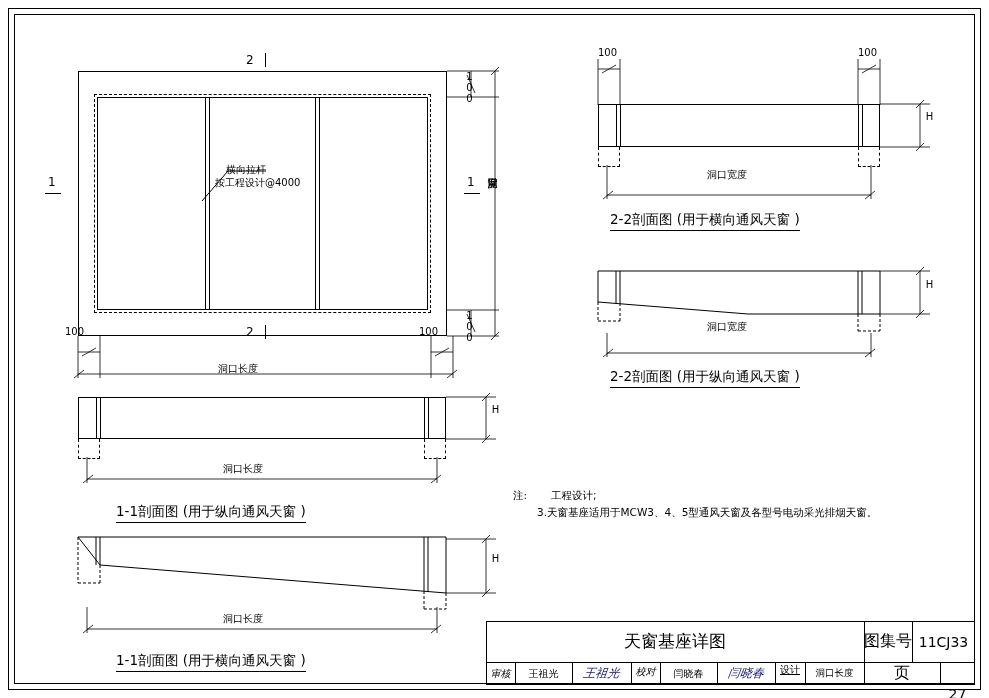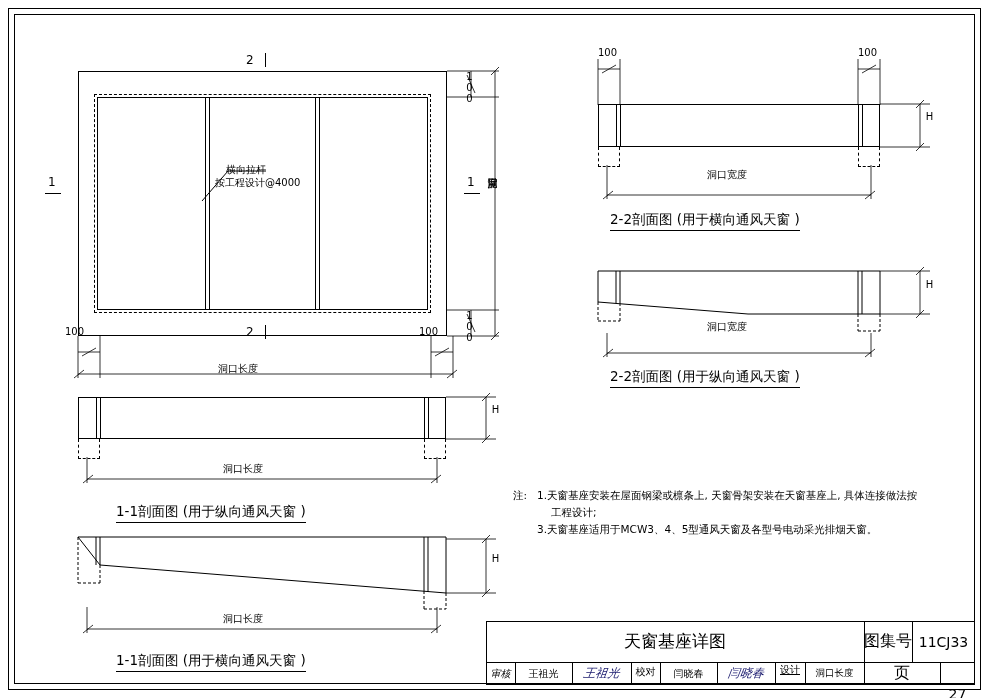--- a/index.html
+++ b/index.html
@@ -319,21 +319,20 @@
       </svg>
       <div class="lbl" style="left:208px; top:598px;">洞口长度</div>
 
       <div class="caption" style="left:101px; top:637px;">1-1剖面图 (用于横向通风天窗 )</div>
     </div>
 
     <div class="notes" style="left:498px; top:472px;">
       <div style="display:flex;">
         <div style="width:24px;">注:</div>
         <div>
-          <div>1.天窗基座安装在屋面钢梁或檩条上, 天窗骨架安装在天窗基座上, 具体连接做法按</div>
           <div class="notes-indent">工程设计;</div>
           <div>3.天窗基座适用于MCW3、4、5型通风天窗及各型号电动采光排烟天窗。</div>
         </div>
       </div>
     </div>
 
     <div>
 
       <div class="tb" style="left:471px; top:606px; width:489px; height:64px;"></div>
 
@@ -358,21 +357,21 @@
       <div class="tb-cell tb-title" style="left:471px; top:606px; width:378px; height:41px;">天窗基座详图</div>
       <div class="tb-cell" style="left:849px; top:606px; width:48px; height:41px;">图集号</div>
       <div class="tb-cell tb-num" style="left:897px; top:606px; width:63px; height:41px;">11CJ33</div>
       <div class="tb-cell" style="left:849px; top:647px; width:76px; height:23px;">页</div>
       <div class="tb-cell tb-num" style="left:925px; top:647px; width:35px; height:23px;margin-top:20px;">27</div>
 
       <div class="tb-cell" style="left:471px; top:647px; width:29px; height:23px; font-size:10px;font-style:italic;">审核</div>
       <div class="tb-cell" style="left:500px; top:647px; width:57px; height:23px; font-size:10px;">王祖光</div>
       <div class="tb-cell sig" style="left:557px; top:647px; width:59px; height:23px;">王祖光</div>
 
-      <div class="tb-cell" style="left:616px; top:638px; width:29px; height:38px; font-size:10px;">校对</div>
+      <div class="tb-cell" style="left:616px; top:638px; width:29px; height:38px; font-size:10px;font-style:italic;">校对</div>
       <div class="tb-cell" style="left:645px; top:647px; width:57px; height:23px; font-size:10px;">闫晓春</div>
       <div class="tb-cell sig" style="left:702px; top:647px; width:58px; height:23px;">闫晓春</div>
 
       <div class="tb-cell" style="left:760px; top:647px; width:30px; height:15px; font-size:10px;text-decoration:underline;">设计</div>
       <div class="tb-cell" style="left:790px; top:647px; width:59px; height:23px; font-size:9.5px;">洞口长度</div>
     </div>
 
   </div>
 </div>
 

